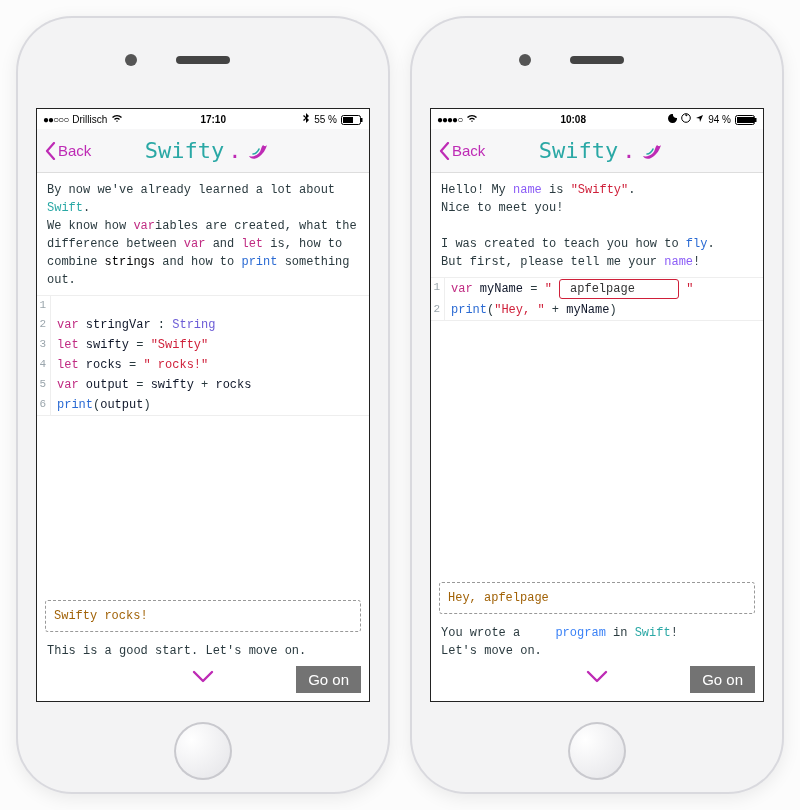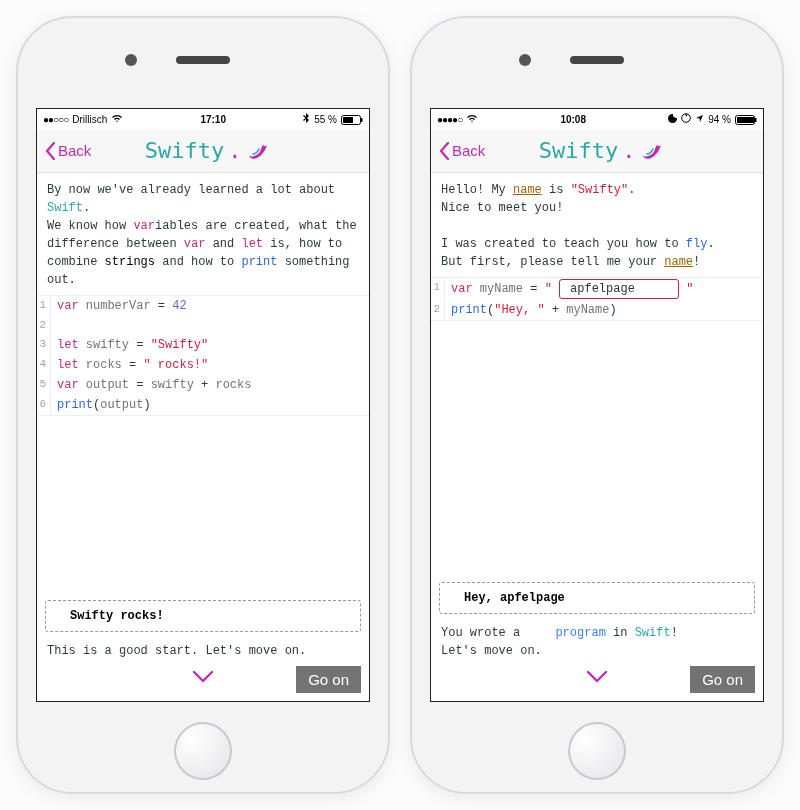--- a/index.html
+++ b/index.html
@@ -103,51 +103,50 @@
   .bird svg { display:block; }
 
   .content { flex: 1; display: flex; flex-direction: column; font-size: 12px; line-height: 1.5; color: #2a3a3f; }
 
   .intro { padding: 8px 10px 6px; }
   .intro .hl-swift { color: #2aa8a5; }
   .intro .hl-var  { color: #c02b82; }
   .intro .hl-let  { color: #c02b82; }
   .intro .hl-str  { color: #000000; }
   .intro .hl-print{ color: #2a6ad3; }
-  .intro .hl-name { color: #a16207; text-decoration: underline; }
+  .intro .hl-name { color: #8b5cf6; }
   .intro .hl-fly  { color: #2a6ad3; }
 
   .code { border-top:1px solid #eee; border-bottom:1px solid #eee; }
   .code-row { display:flex; }
   .ln { width: 14px; text-align:right; color:#9aa5ac; padding:1px 4px 1px 0; border-right:1px solid #eee; user-select:none; font-size:11px;}
   .src { padding:1px 6px; white-space: pre; }
   .kw   { color:#c02b82; }
   .typ  { color:#6b5bd6; }
-  .ident{ color:#737373; }
+  .ident{ color:#0f172a; }
   .strl { color:#cf1f39; }
   .fn   { color:#2a6ad3; }
   .op   { color:#2a3a3f; }
   .input-inline {
     display:inline-block; border:1px solid #cf1f39;
     border-radius:3px; padding:0 10px; color:#333;
     min-width: 120px;
     font-family: inherit; font-size: inherit;
     background:#fff;
   }
 
   .spacer { flex:1; }
 
   .console {
     margin: 6px 8px;
     border: 1px dashed #999;
     border-radius: 3px;
-    padding: 6px 24px;
+    padding: 6px 8px;
     min-height: 26px;
-    color:#000000;
-    font-weight:bold;
+    color:#a16207;
   }
   .feedback { padding: 4px 10px 2px; color:#2a3a3f; }
   .feedback .hl-swift{color:#2aa8a5;} .feedback .hl-prog{color:#3b82f6;margin-left:28px;}
 
   .footer {
     display:flex; align-items:center; justify-content:flex-end;
     padding: 4px 8px 8px;
     position: relative;
   }
   .chev {
@@ -219,24 +218,24 @@
 
       <div class="content">
         <div class="intro">
           <span>By now we've already learned a lot about </span><span class="hl-swift">Swift</span><span>.</span><br>
           <span>We know how </span><span class="hl-var">var</span><span>iables are created, what the difference between </span><span class="hl-var">var</span><span> and </span><span class="hl-let">let</span><span> is, how to combine </span><span class="hl-str">strings</span><span> and how to </span><span class="hl-print">print</span><span> something out.</span>
         </div>
 
         <div class="code">
           <div class="code-row">
               <div class="ln">1</div>
-              <div class="src"><span class="kw">var</span> <span class="ident">numberVar</span> <span class="op">=</span> <span class="typ">42</span></div>
             </div>
           <div class="code-row">
               <div class="ln">2</div>
+              <div class="src"><span class="kw">var</span> <span class="ident">stringVar</span> <span class="op">:</span> <span class="typ">String</span></div>
             </div>
           <div class="code-row">
               <div class="ln">3</div>
               <div class="src"><span class="kw">let</span> <span class="ident">swifty</span> <span class="op">=</span> <span class="strl">"Swifty"</span></div>
             </div>
           <div class="code-row">
               <div class="ln">4</div>
               <div class="src"><span class="kw">let</span> <span class="ident">rocks</span> <span class="op">=</span> <span class="strl">" rocks!"</span></div>
             </div>
           <div class="code-row">

